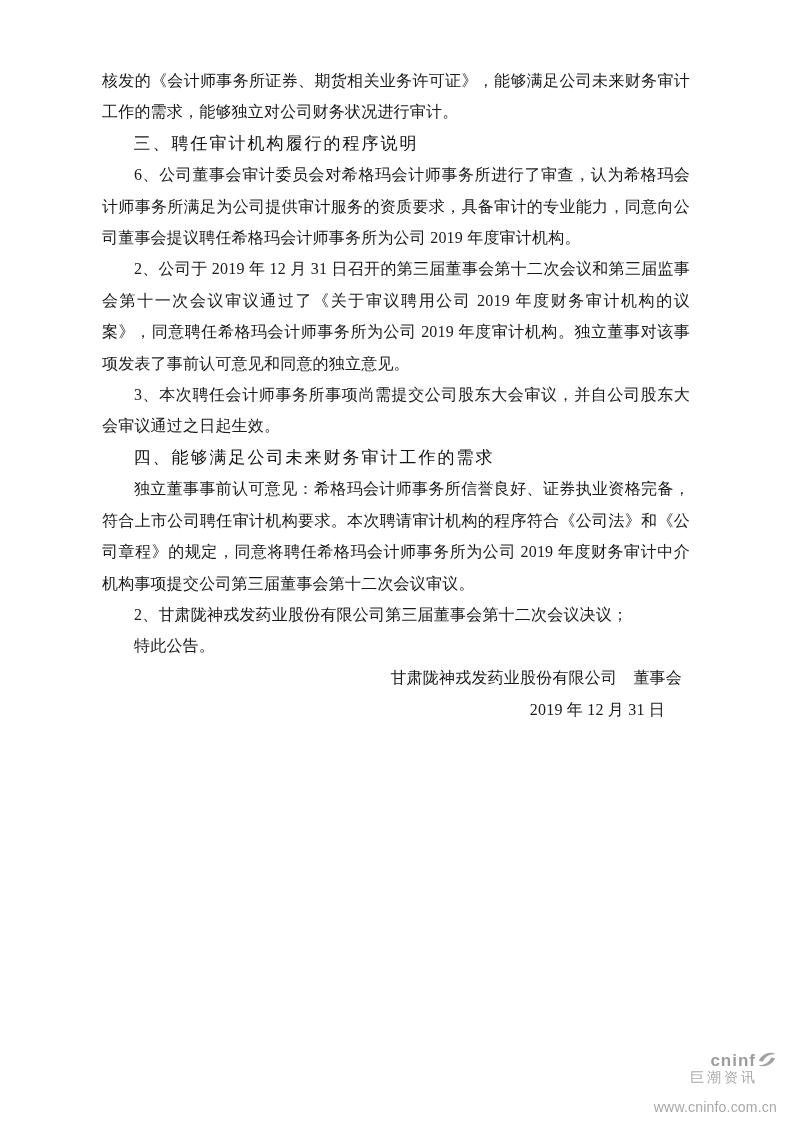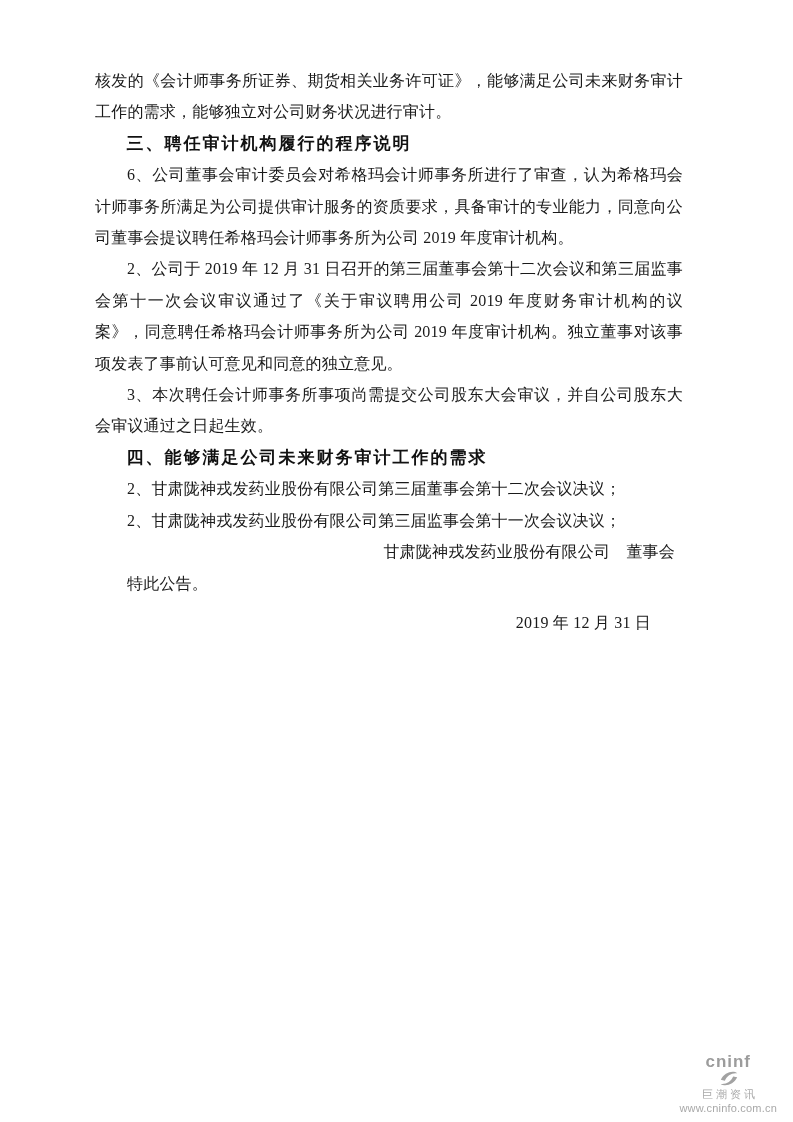--- a/index.html
+++ b/index.html
@@ -7,106 +7,105 @@
     width: 793px;
     height: 1122px;
     background: #ffffff;
     position: relative;
     overflow: hidden;
     font-family: "Liberation Serif", "DejaVu Serif", serif;
     color: #1a1a1a;
   }
   .page-content {
     position: absolute;
-    left: 95px;
+    left: 102px;
     top: 65px;
     width: 588px;
     font-size: 16px;
     line-height: 31.4px;
     letter-spacing: 0.2px;
     text-align: justify;
   }
   .para {
     margin: 0;
     text-indent: 2em;
   }
   .para.no-indent { text-indent: 0; }
   .heading {
     margin: 0;
     font-family: "Liberation Sans", "DejaVu Sans", sans-serif;
-    font-weight: bold;
+    font-weight: normal;
     font-size: 17px;
     line-height: 31.4px;
     letter-spacing: 2px;
     text-indent: 1.85em;
     color: #111;
   }
   .sig-line {
     margin: 0;
     text-align: right;
     text-indent: 0;
     padding-right: 8px;
   }
   .date-line {
-    margin: 8px;
+    margin: 1px;
     text-align: right;
     text-indent: 0;
     padding-right: 24px;
   }
   .watermark {
     position: absolute;
     right: 16px;
     bottom: 8px;
     font-family: "Liberation Sans", "DejaVu Sans", sans-serif;
     color: #a0a0a0;
     line-height: 1;
     text-align: right;
     user-select: none;
   }
   .wm-top {
     display: flex;
-    align-items: center;
+    align-items: flex-end;
     justify-content: flex-end;
-    flex-direction: column;
   }
   .wm-brand {
     font-weight: bold;
     font-size: 17px;
     letter-spacing: 1px;
     color: #9c9c9c;
   }
   .wm-swirl { margin-left: 1px; display: block; }
   .wm-cn {
-    font-size: 11px;
+    font-size: 14px;
     letter-spacing: 3px;
     color: #a8a8a8;
     margin-top: 1px;
     padding-right: 19px;
   }
   .wm-url {
-    font-size: 11px;
+    font-size: 14px;
     letter-spacing: 0.2px;
     color: #a8a8a8;
-    margin-top: 3px;
+    margin-top: 16px;
   }
 </style>
 </head>
 <body>
 
 <div class="page-content">
   <p class="para no-indent">核发的《会计师事务所证券、期货相关业务许可证》，能够满足公司未来财务审计工作的需求，能够独立对公司财务状况进行审计。</p>
   <h2 class="heading">三、聘任审计机构履行的程序说明</h2>
   <p class="para">6、公司董事会审计委员会对希格玛会计师事务所进行了审查，认为希格玛会计师事务所满足为公司提供审计服务的资质要求，具备审计的专业能力，同意向公司董事会提议聘任希格玛会计师事务所为公司 2019 年度审计机构。</p>
   <p class="para">2、公司于 2019 年 12 月 31 日召开的第三届董事会第十二次会议和第三届监事会第十一次会议审议通过了《关于审议聘用公司 2019 年度财务审计机构的议案》，同意聘任希格玛会计师事务所为公司 2019 年度审计机构。独立董事对该事项发表了事前认可意见和同意的独立意见。</p>
   <p class="para">3、本次聘任会计师事务所事项尚需提交公司股东大会审议，并自公司股东大会审议通过之日起生效。</p>
   <h2 class="heading">四、能够满足公司未来财务审计工作的需求</h2>
+  <p class="para">独立董事事前认可意见：希格玛会计师事务所信誉良好、证券执业资格完备，符合上市公司聘任审计机构要求。本次聘请审计机构的程序符合《公司法》和《公司章程》的规定，同意将聘任希格玛会计师事务所为公司 2019 年度财务审计中介机构事项提交公司第三届董事会第十二次会议审议。</p>
   <p class="para">2、甘肃陇神戎发药业股份有限公司第三届董事会第十二次会议决议；</p>
-  <p class="para">2、甘肃陇神戎发药业股份有限公司第三届监事会第十一次会议决议；</p>
+  <p class="para">特此公告。</p>
   <p class="para sig-line">甘肃陇神戎发药业股份有限公司　董事会</p>
-  <p class="para">特此公告。</p>
   <p class="para date-line">2019 年 12 月 31 日</p>
 </div>
 
 <div class="watermark">
   <div class="wm-top">
     <span class="wm-brand">cninf</span>
     <svg class="wm-swirl" width="20" height="18" viewBox="0 0 24 22" aria-hidden="true">
       <path d="M2 12 C 6 3, 17 0, 22 4 C 16 3, 9 7, 7 13 Z" fill="#a2a2a2"></path>
       <path d="M22 9 C 18 18, 7 21, 2 17 C 8 18, 15 14, 17 8 Z" fill="#a2a2a2"></path>
     </svg>

